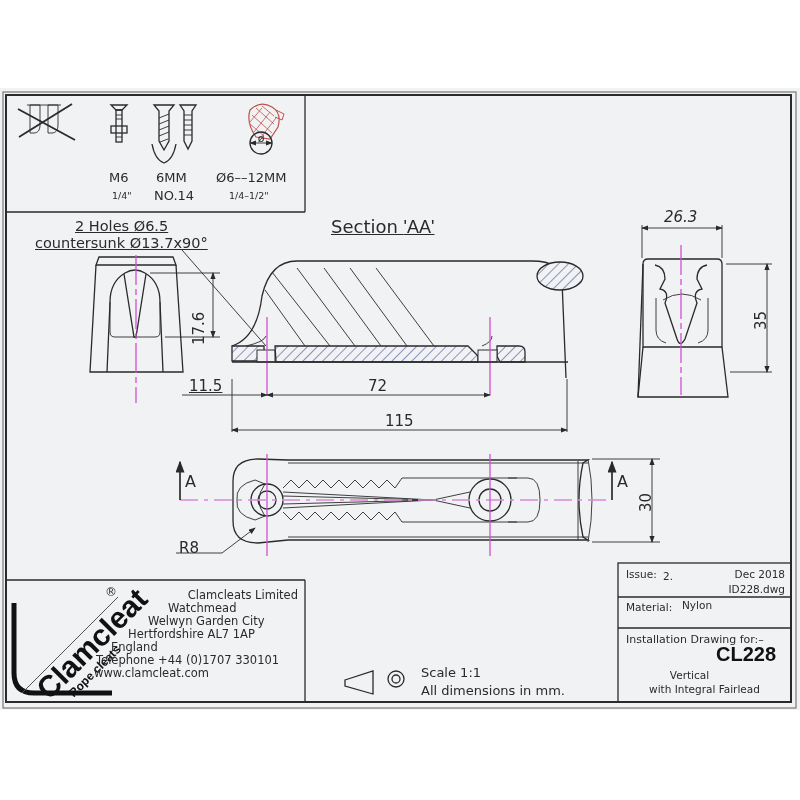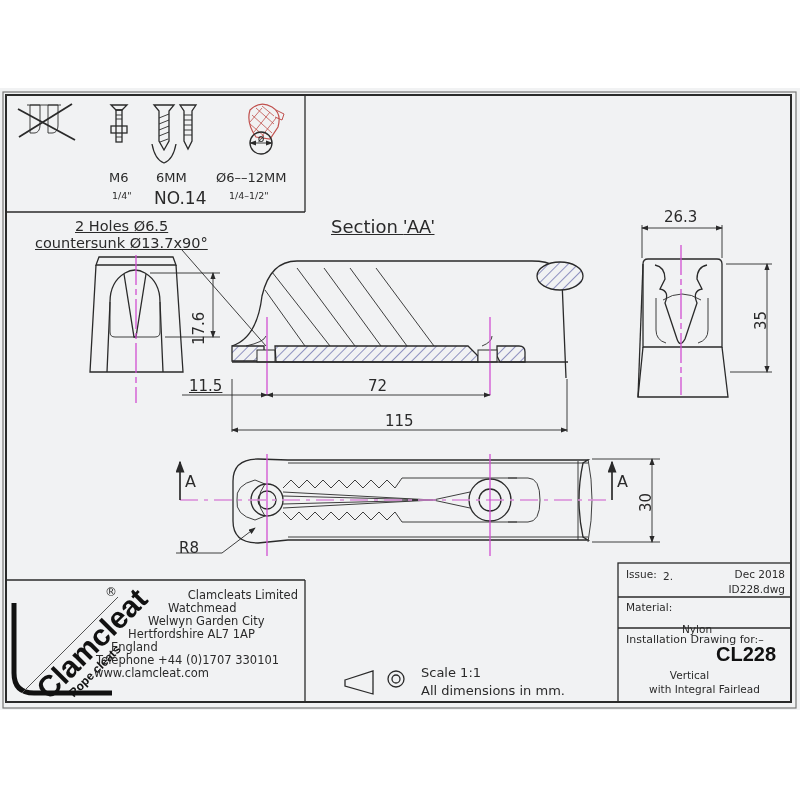--- a/index.html
+++ b/index.html
@@ -76,21 +76,21 @@
     <circle cx="261" cy="143" r="11" class="ln"></circle>
     <line x1="250" y1="143" x2="272" y2="143" class="thin" marker-end="url(#arr)" marker-start="url(#arrs)"></line>
     <text x="261" y="142" class="t small" text-anchor="middle">ø</text>
   </g>
 </svg>
 
 <div>
   <div style="position:absolute;left:109px;top:170px;font-size:13px;">M6</div>
   <div style="position:absolute;left:112px;top:190px;font-size:9.5px;">1/4"</div>
   <div style="position:absolute;left:156px;top:170px;font-size:13px;">6MM</div>
-  <div style="position:absolute;left:154px;top:188px;font-size:17px;">NO.14</div>
+  <div style="position:absolute;left:154px;top:188px;font-size:13px;">NO.14</div>
   <div style="position:absolute;left:216px;top:170px;font-size:13px;">Ø6––12MM</div>
   <div style="position:absolute;left:229px;top:190px;font-size:9.5px;">1/4–1/2"</div>
 </div>
 
 <div style="position:absolute;left:35px;top:218px;font-size:14.5px;line-height:17px;">
   <div style="padding-left:40px;text-decoration:underline;">2 Holes Ø6.5</div>
   <div style="text-decoration:underline;">countersunk Ø13.7x90°</div>
 </div>
 
 <div style="position:absolute;left:331px;top:216px;font-size:18px;text-decoration:underline;">
@@ -191,21 +191,21 @@
     <path d="M345,680 l28,-9 v23 l-28,-8 z" class="ln"></path>
     <circle cx="396" cy="679" r="8" class="ln"></circle>
     <circle cx="396" cy="679" r="4" class="ln"></circle>
   </g>
 </svg>
 
 <div style="position:absolute;left:190px;top:295px;font-size:15px;transform:rotate(-90deg);transform-origin:left top;top:345px;">17.6</div>
 <div style="position:absolute;left:189px;top:377px;font-size:15px;text-decoration:underline;">11.5</div>
 <div style="position:absolute;left:368px;top:377px;font-size:15px;">72</div>
 <div style="position:absolute;left:385px;top:412px;font-size:15px;">115</div>
-<div style="position:absolute;left:664px;top:208px;font-size:15px;">26.3</div>
+<div style="position:absolute;left:664px;top:208px;font-size:15px;font-style:italic;">26.3</div>
 <div style="position:absolute;left:752px;top:330px;font-size:15px;transform:rotate(-90deg);transform-origin:left top;">35</div>
 <div style="position:absolute;left:637px;top:512px;font-size:15px;transform:rotate(-90deg);transform-origin:left top;">30</div>
 <div style="position:absolute;left:185px;top:472px;font-size:16px;">A</div>
 <div style="position:absolute;left:617px;top:472px;font-size:16px;">A</div>
 <div style="position:absolute;left:179px;top:539px;font-size:15px;">R8</div>
 
 <div style="position:absolute;left:22px;top:640px;font-family:'Liberation Sans',sans-serif;font-weight:bold;font-size:30px;transform:rotate(-45deg);transform-origin:left top;top:682px;left:30px;color:#111;">Clamcleat</div>
 <div style="position:absolute;left:66px;top:690px;font-family:'Liberation Sans',sans-serif;font-weight:bold;font-size:12px;transform:rotate(-45deg);transform-origin:left top;color:#111;">Rope cleats</div>
 <div style="position:absolute;left:105px;top:585px;font-size:12px;">®</div>
 
@@ -223,18 +223,18 @@
   <div>Scale 1:1</div>
   <div>All dimensions in mm.</div>
 </div>
 
 <div style="position:absolute;left:618px;top:563px;width:173px;height:139px;font-size:10.5px;">
   <div style="position:absolute;left:8px;top:5px;">Issue:</div>
   <div style="position:absolute;left:45px;top:7px;">2.</div>
   <div style="position:absolute;right:6px;top:5px;">Dec 2018</div>
   <div style="position:absolute;right:6px;top:20px;">ID228.dwg</div>
   <div style="position:absolute;left:8px;top:38px;">Material:</div>
-  <div style="position:absolute;left:64px;top:60px;">Nylon</div>
+  <div style="position:absolute;left:64px;top:36px;">Nylon</div>
   <div style="position:absolute;left:8px;top:70px;font-size:11px;">Installation Drawing for:–</div>
   <div style="position:absolute;left:0;width:160px;text-align:center;top:80px;font-family:'Liberation Sans',sans-serif;font-weight:bold;font-size:20px;color:#111;margin-left:48px;">CL228</div>
   <div style="position:absolute;left:0;width:143px;text-align:center;top:106px;">Vertical</div>
   <div style="position:absolute;left:0;width:173px;text-align:center;top:120px;">with Integral Fairlead</div>
 </div>
 
 </body></html>

